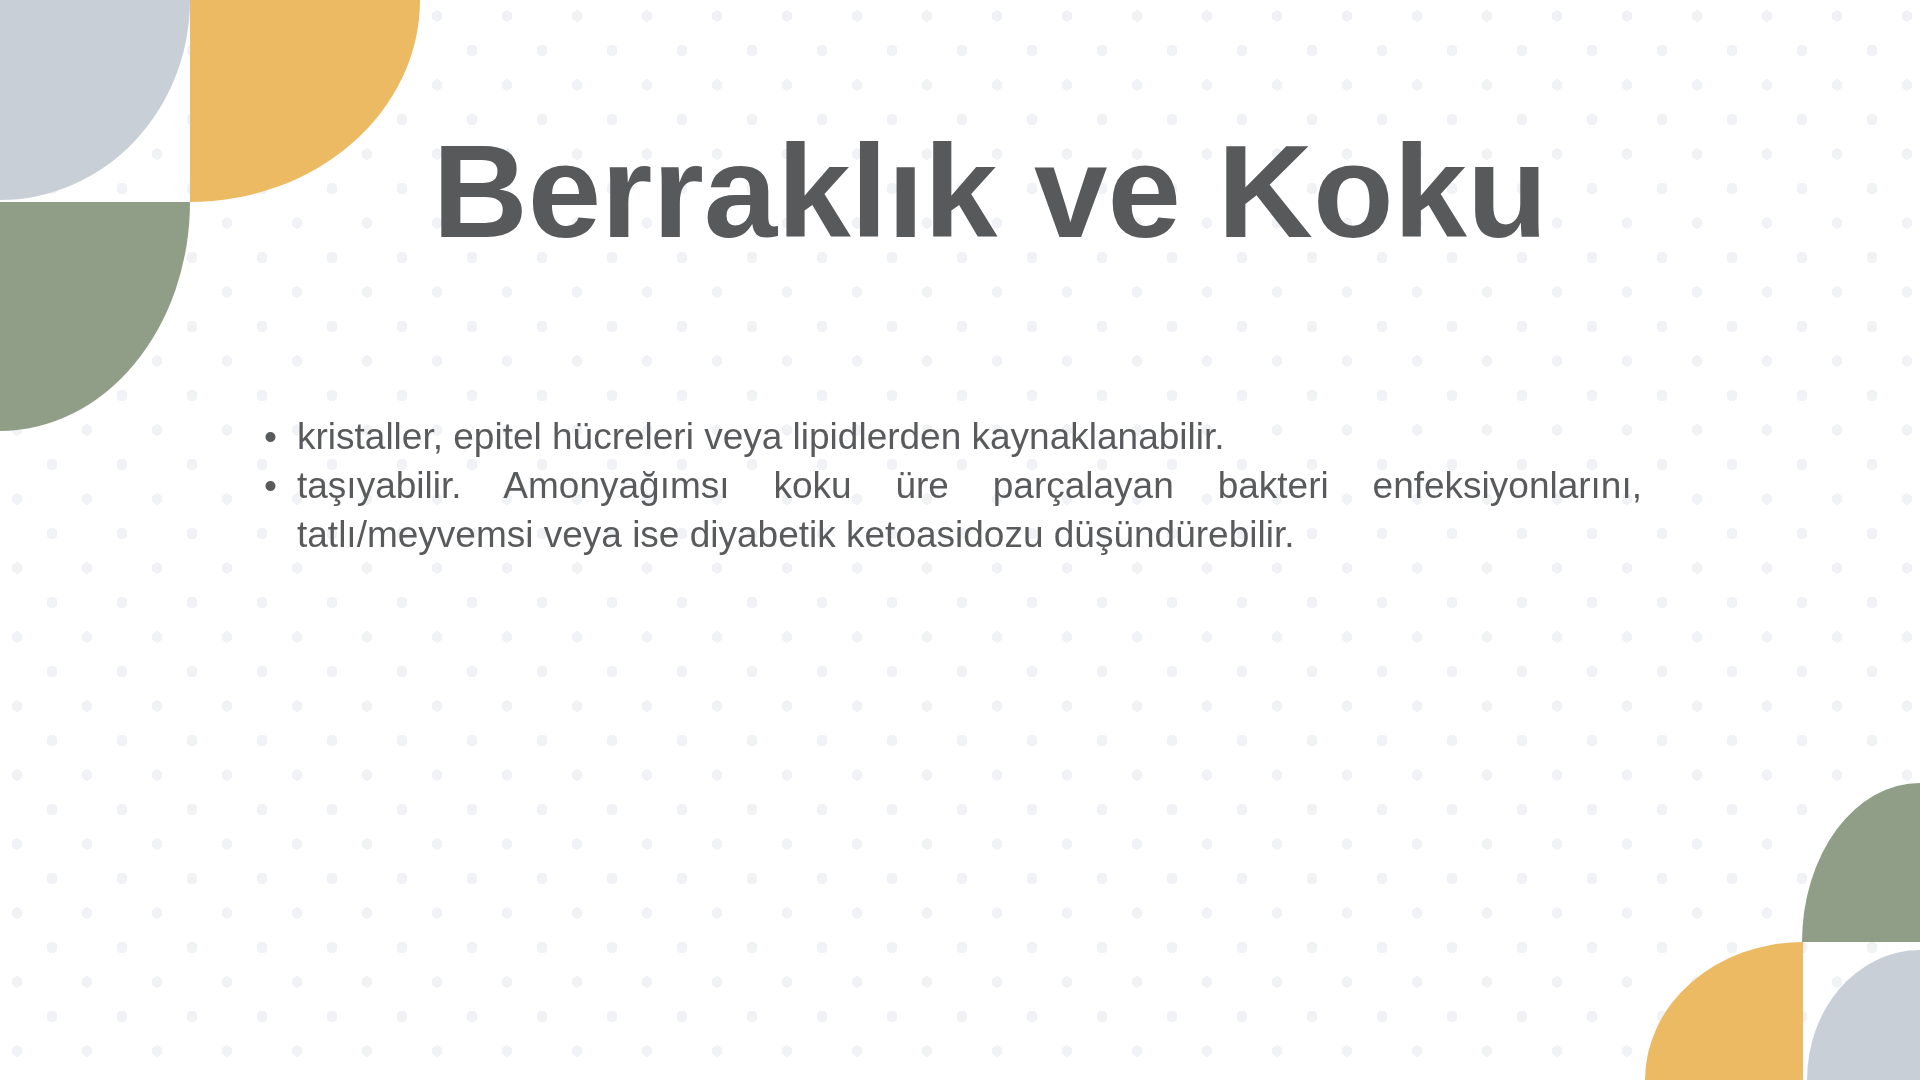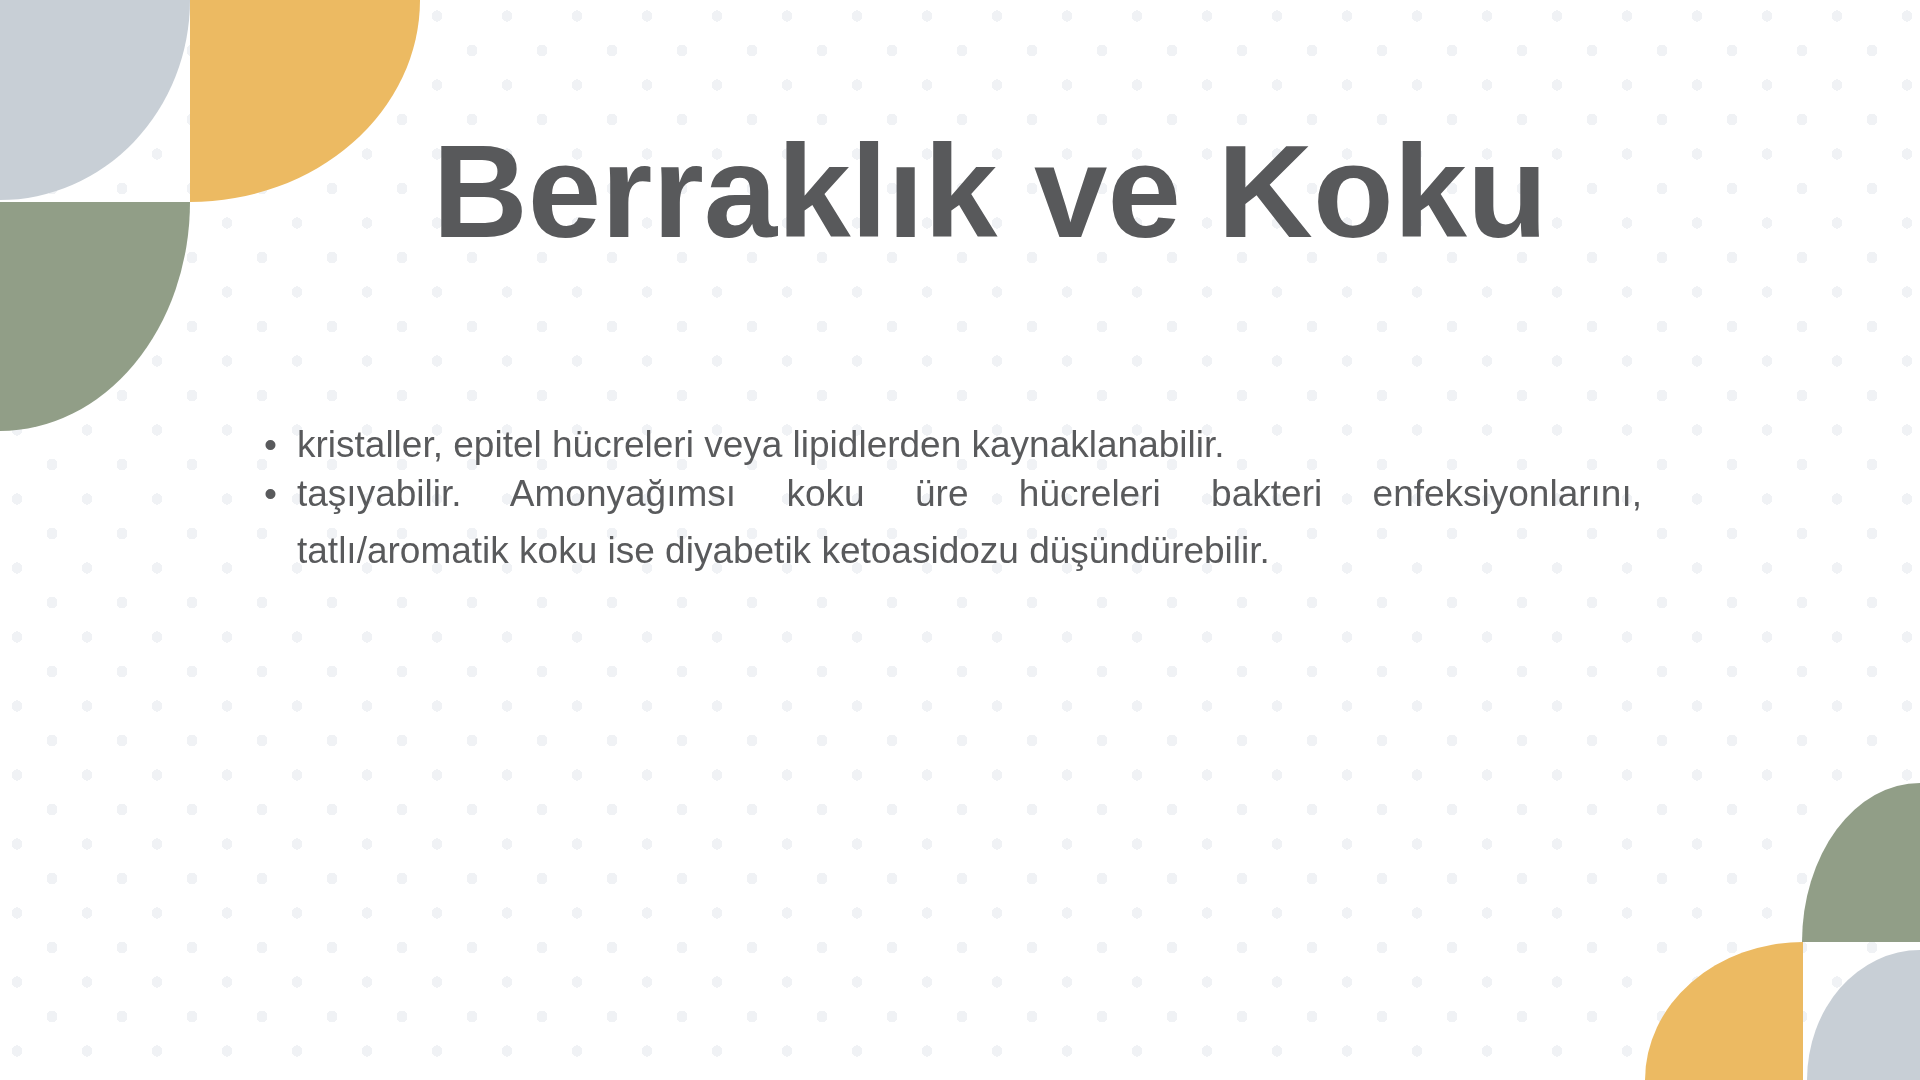--- a/index.html
+++ b/index.html
@@ -85,21 +85,20 @@
     top: 0;
     line-height: 49px;
     font-size: 37px;
   }
   .line {
     text-align: justify;
     text-align-last: justify;
   }
   .line.final {
     text-align-last: left;
-    margin-top: 8px;
   }
 </style>
 </head>
 <body>
 
 <main class="slide">
 
   <div class="dots"></div>
 
   <div class="shape tl-gray bg-gray"></div>
@@ -111,18 +110,18 @@
 
   <h1 class="title">Berraklık ve Koku</h1>
 
   <ul class="content">
     <li class="bullet">
       <span class="marker">•</span>
       <div class="line final">kristaller, epitel hücreleri veya lipidlerden kaynaklanabilir.</div>
     </li>
     <li class="bullet">
       <span class="marker">•</span>
-      <div class="line">taşıyabilir. Amonyağımsı koku üre hücreleri bakteri enfeksiyonlarını,</div>
-      <div class="line final">tatlı/aromatik koku ise diyabetik ketoasidozu düşündürebilir.</div>
+      <div class="line">taşıyabilir. Amonyağımsı koku üre parçalayan bakteri enfeksiyonlarını,</div>
+      <div class="line final">tatlı/meyvemsi veya ise diyabetik ketoasidozu düşündürebilir.</div>
     </li>
   </ul>
 
 </main>
 
 </body></html>

